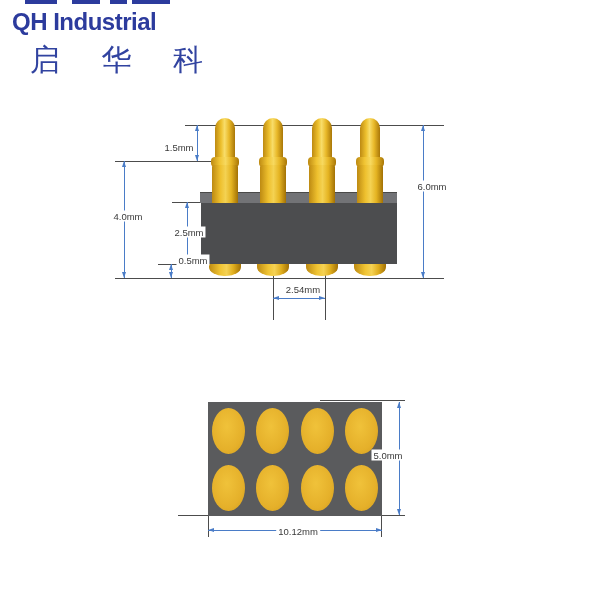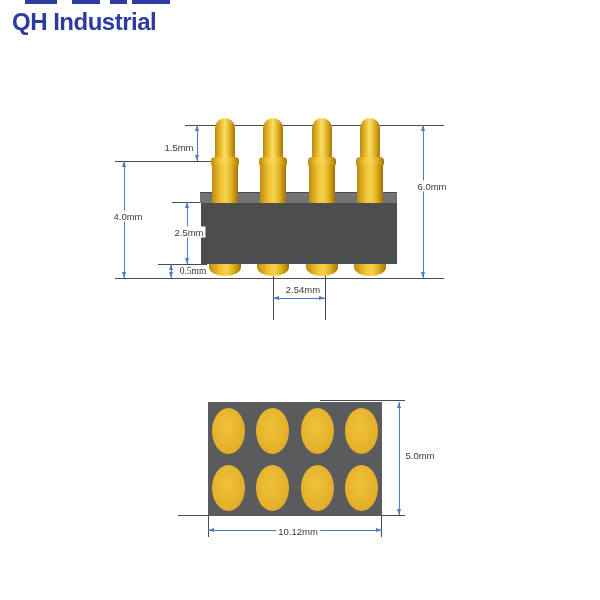--- a/index.html
+++ b/index.html
@@ -68,20 +68,21 @@
 <body>
 
 <div id="canvas">
 
   <div class="logo-mark" style="left:25px;width:32px;"></div>
   <div class="logo-mark" style="left:72px;width:28px;"></div>
   <div class="logo-mark" style="left:110px;width:17px;"></div>
   <div class="logo-mark" style="left:132px;width:38px;"></div>
 
   <div id="logo-en">QH Industrial</div>
+  <div id="logo-cn">启 华 科</div>
 
   <div>
 
     <div id="body-top"></div>
     <div id="body-front"></div>
 
     <div class="pin" style="left:211px;">
       <div class="plunger"></div>
       <div class="collar"></div>
       <div class="barrel"></div>
@@ -118,21 +119,21 @@
     <div class="vdim" style="left:197px;top:125px;height:36px;"></div>
     <div class="vdim" style="left:124px;top:161px;height:117px;"></div>
     <div class="vdim" style="left:187px;top:202px;height:62px;"></div>
     <div class="vdim" style="left:171px;top:264px;height:14px;"></div>
     <div class="vdim" style="left:423px;top:125px;height:153px;"></div>
     <div class="hdim" style="left:273px;top:298px;width:52px;"></div>
 
     <div class="dim-label" style="left:179px;top:147px;">1.5mm</div>
     <div class="dim-label" style="left:128px;top:216px;">4.0mm</div>
     <div class="dim-label" style="left:189px;top:232px;">2.5mm</div>
-    <div class="dim-label" style="left:193px;top:271px;font-family:Liberation Serif, serif;">0.5mm</div>
+    <div class="dim-label" style="left:193px;top:260px;">0.5mm</div>
     <div class="dim-label" style="left:432px;top:186px;">6.0mm</div>
     <div class="dim-label" style="left:303px;top:289px;">2.54mm</div>
   </div>
 
   <div>
 
     <div id="bv-rect">
       <div class="pad" style="left:4px;top:6px;"></div>
       <div class="pad" style="left:48px;top:6px;"></div>
       <div class="pad" style="left:93px;top:6px;"></div>
@@ -144,17 +145,17 @@
     </div>
 
     <div class="hline" style="left:320px;top:400px;width:85px;"></div>
     <div class="hline" style="left:178px;top:515px;width:227px;"></div>
     <div class="vline" style="left:208px;top:516px;height:21px;"></div>
     <div class="vline" style="left:381px;top:516px;height:21px;"></div>
 
     <div class="vdim" style="left:399px;top:402px;height:113px;"></div>
     <div class="hdim" style="left:208px;top:530px;width:174px;"></div>
 
-    <div class="dim-label" style="left:420px;top:455px;text-align:right;">5.0mm</div>
+    <div class="dim-label" style="left:388px;top:455px;text-align:right;">5.0mm</div>
     <div class="dim-label" style="left:298px;top:531px;text-align:right;">10.12mm</div>
   </div>
 
 </div>
 
 </body></html>

